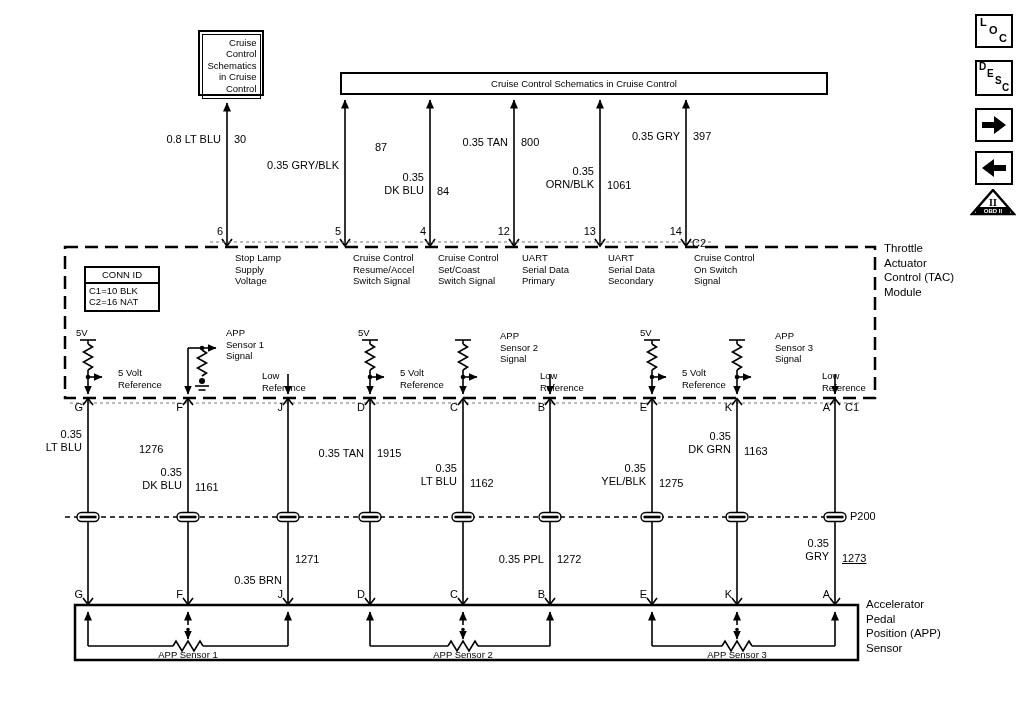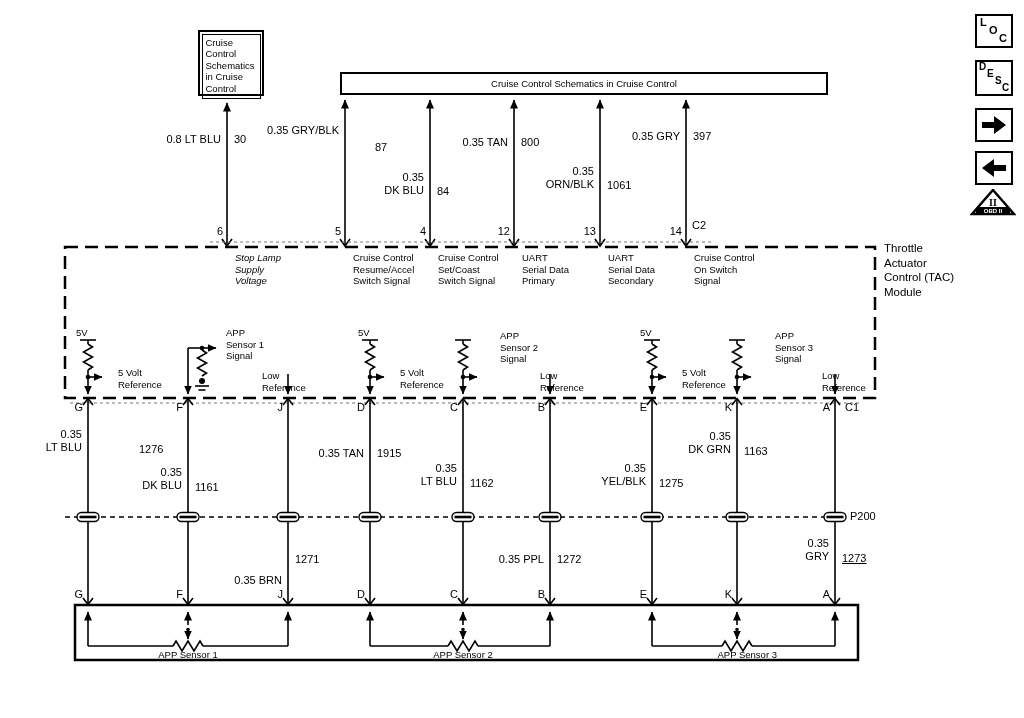--- a/index.html
+++ b/index.html
@@ -5,21 +5,21 @@
   html,body{margin:0;padding:0;background:#fff;}
   #stage{position:relative;width:1024px;height:718px;background:#fff;overflow:hidden;
          font-family:"Liberation Sans",sans-serif;color:#000;}
   #wiresvg{position:absolute;left:0;top:0;}
   .w{stroke:#000;stroke-width:1.6;fill:none;}
   .w2{stroke:#000;stroke-width:2.5;fill:none;}
   .thin{stroke:#777;stroke-width:1;fill:none;}
   .t{position:absolute;font-size:11px;line-height:13px;white-space:pre-line;}
   .tr{text-align:right;}
   .s{font-size:9.5px;line-height:11.5px;}
-  .box{position:absolute;border:2px solid #000;background:#fff;}
+  .box{position:absolute;border:2px solid #000;background:#fff;text-align:right;}
   .ibox{position:absolute;border:2.5px solid #000;background:#fff;}
   .iconletter{position:absolute;font-weight:bold;font-size:11px;}
 </style>
 </head>
 <body>
 
 <div id="stage">
 
 <svg id="wiresvg" width="1024" height="718">
   <defs>
@@ -214,60 +214,65 @@
 Control</div>
   </div>
 </div>
 
 <div class="box" style="left:340px;top:72px;width:484px;height:19px;display:flex;align-items:center;justify-content:center;">
   <span class="s">Cruise Control Schematics in Cruise Control</span>
 </div>
 
 <div class="t tr" style="right:803px;top:133px;">0.8 LT BLU</div>
 <div class="t" style="left:234px;top:133px;">30</div>
-<div class="t tr" style="right:685px;top:124px;margin-left:39px;">0.35 GRY/BLK</div>
+<div class="t tr" style="right:685px;top:159px;margin-left:39px;">0.35 GRY/BLK</div>
 <div class="t" style="left:352px;top:141px;margin-left:23px;">87</div>
 <div class="t tr" style="right:600px;top:171px;">0.35
 DK BLU</div>
 <div class="t" style="left:437px;top:185px;">84</div>
 <div class="t tr" style="right:516px;top:136px;">0.35 TAN</div>
 <div class="t" style="left:521px;top:136px;">800</div>
 <div class="t tr" style="right:430px;top:165px;">0.35
 ORN/BLK</div>
 <div class="t" style="left:607px;top:179px;">1061</div>
 <div class="t tr" style="right:344px;top:130px;">0.35 GRY</div>
 <div class="t" style="left:693px;top:130px;">397</div>
 
 <div class="t tr" style="right:801px;top:225px;">6</div>
 <div class="t tr" style="right:683px;top:225px;">5</div>
 <div class="t tr" style="right:598px;top:225px;">4</div>
 <div class="t tr" style="right:514px;top:225px;">12</div>
 <div class="t tr" style="right:428px;top:225px;">13</div>
 <div class="t tr" style="right:342px;top:225px;">14</div>
-<div class="t" style="left:692px;top:219px;">C2</div>
-
-<div class="t s" style="left:235px;top:252px;font-style:italic;">Stop Lamp
+<div class="t" style="left:692px;top:237px;">C2</div>
+
+<div class="t s" style="left:235px;top:252px;">Stop Lamp
 Supply
 Voltage</div>
 <div class="t s" style="left:353px;top:252px;">Cruise Control
 Resume/Accel
 Switch Signal</div>
 <div class="t s" style="left:438px;top:252px;">Cruise Control
 Set/Coast
 Switch Signal</div>
 <div class="t s" style="left:522px;top:252px;">UART
 Serial Data
 Primary</div>
 <div class="t s" style="left:608px;top:252px;">UART
 Serial Data
 Secondary</div>
 <div class="t s" style="left:694px;top:252px;">Cruise Control
 On Switch
 Signal</div>
 
+<div class="ibox" style="left:84px;top:266px;width:72px;">
+  <div class="s" style="text-align:center;border-bottom:2px solid #000;padding:1px 0;">CONN ID</div>
+  <div class="s" style="padding:1px 3px 0;">C1=10 BLK</div>
+  <div class="s" style="padding:0 3px 2px;">C2=16 NAT</div>
+</div>
 
 <div class="t s" style="left:76px;top:327px;">5V</div>
 <div class="t s" style="left:358px;top:327px;">5V</div>
 <div class="t s" style="left:640px;top:327px;">5V</div>
 
 <div class="t s" style="left:118px;top:367px;">5 Volt
 Reference</div>
 <div class="t s" style="left:400px;top:367px;">5 Volt
 Reference</div>
 <div class="t s" style="left:682px;top:367px;">5 Volt
@@ -338,22 +343,26 @@
 <div class="t tr" style="right:741px;top:588px;">J</div>
 <div class="t tr" style="right:659px;top:588px;">D</div>
 <div class="t tr" style="right:566px;top:588px;">C</div>
 <div class="t tr" style="right:479px;top:588px;">B</div>
 <div class="t tr" style="right:377px;top:588px;">E</div>
 <div class="t tr" style="right:292px;top:588px;">K</div>
 <div class="t tr" style="right:194px;top:588px;">A</div>
 
 <div class="t s" style="left:148px;top:649px;width:80px;text-align:center;">APP Sensor 1</div>
 <div class="t s" style="left:423px;top:649px;width:80px;text-align:center;">APP Sensor 2</div>
-<div class="t s" style="left:697px;top:649px;width:80px;text-align:right;">APP Sensor 3</div>
-
+<div class="t s" style="left:697px;top:649px;width:80px;text-align:center;">APP Sensor 3</div>
+
+<div class="t" style="left:866px;top:597px;font-size:11.5px;line-height:14.5px;">Accelerator
+Pedal
+Position (APP)
+Sensor</div>
 
 <div class="ibox" style="left:975px;top:14px;width:34px;height:30px;">
   <span class="iconletter" style="left:3px;top:0px;">L</span>
   <span class="iconletter" style="left:12px;top:8px;">O</span>
   <span class="iconletter" style="left:22px;top:16px;">C</span>
 </div>
 
 <div class="ibox" style="left:975px;top:60px;width:34px;height:32px;">
   <span class="iconletter" style="left:2px;top:-1px;font-size:10px;">D</span>
   <span class="iconletter" style="left:10px;top:6px;font-size:10px;">E</span>

